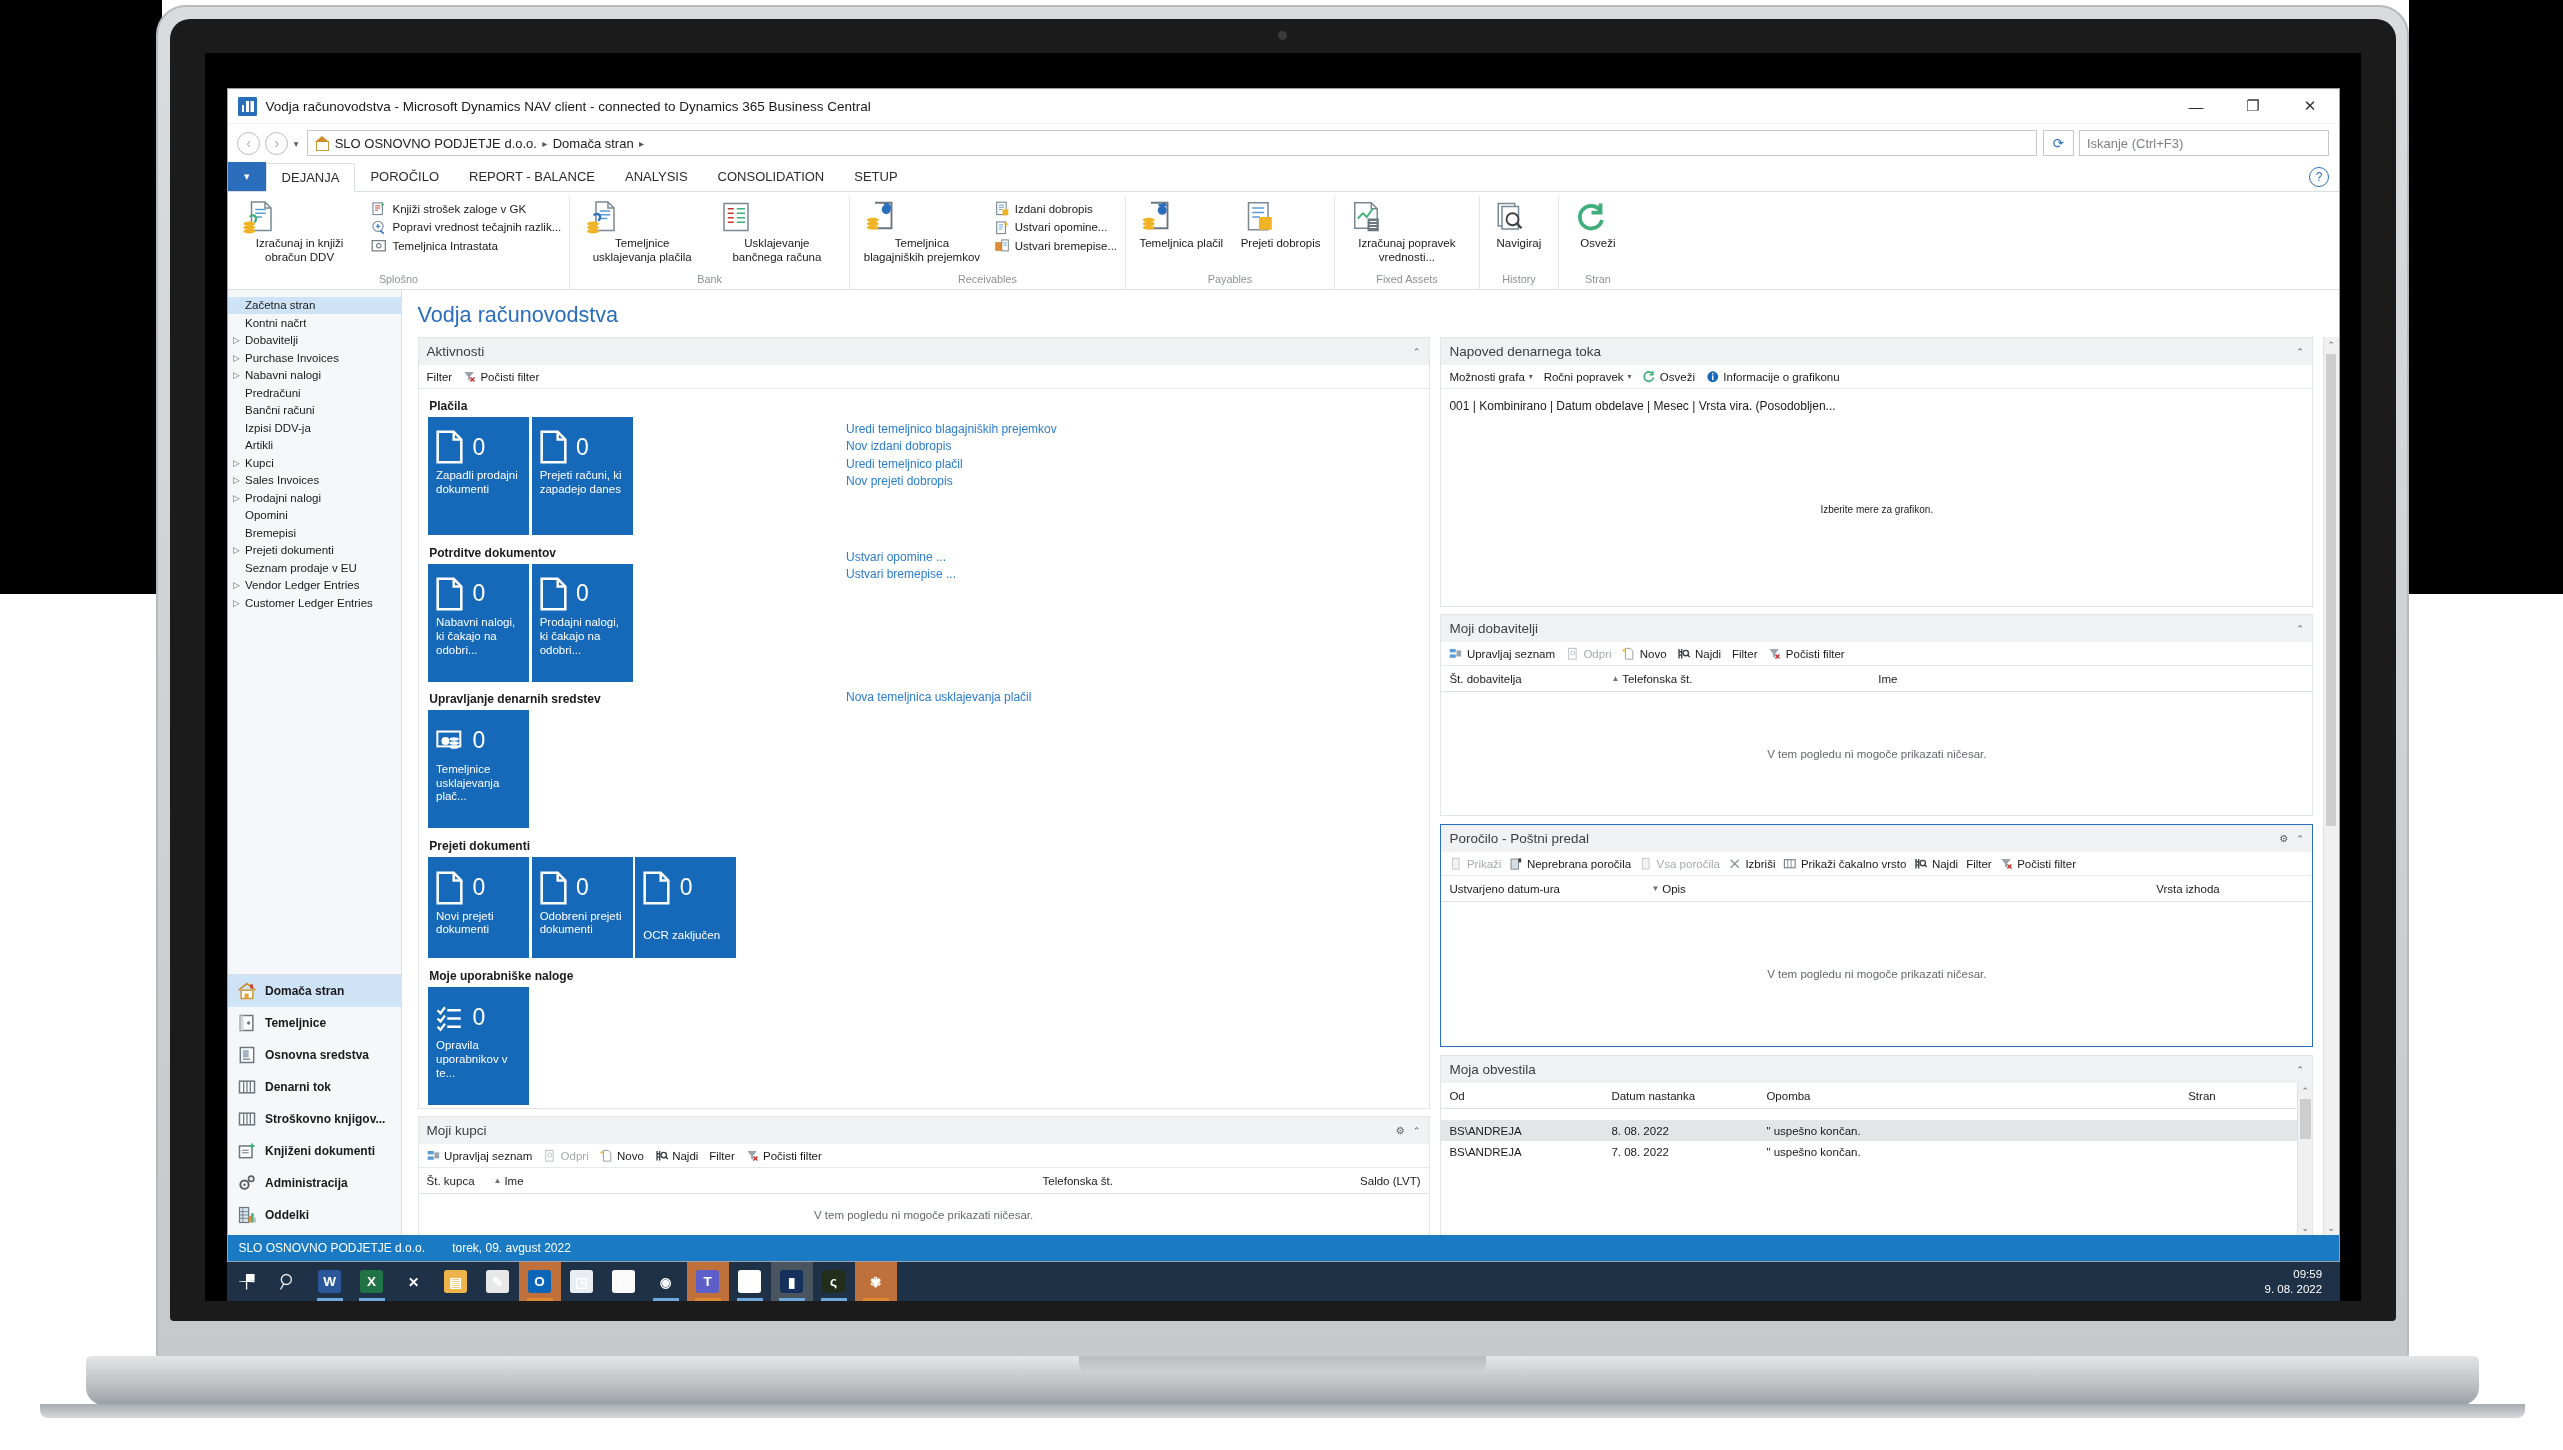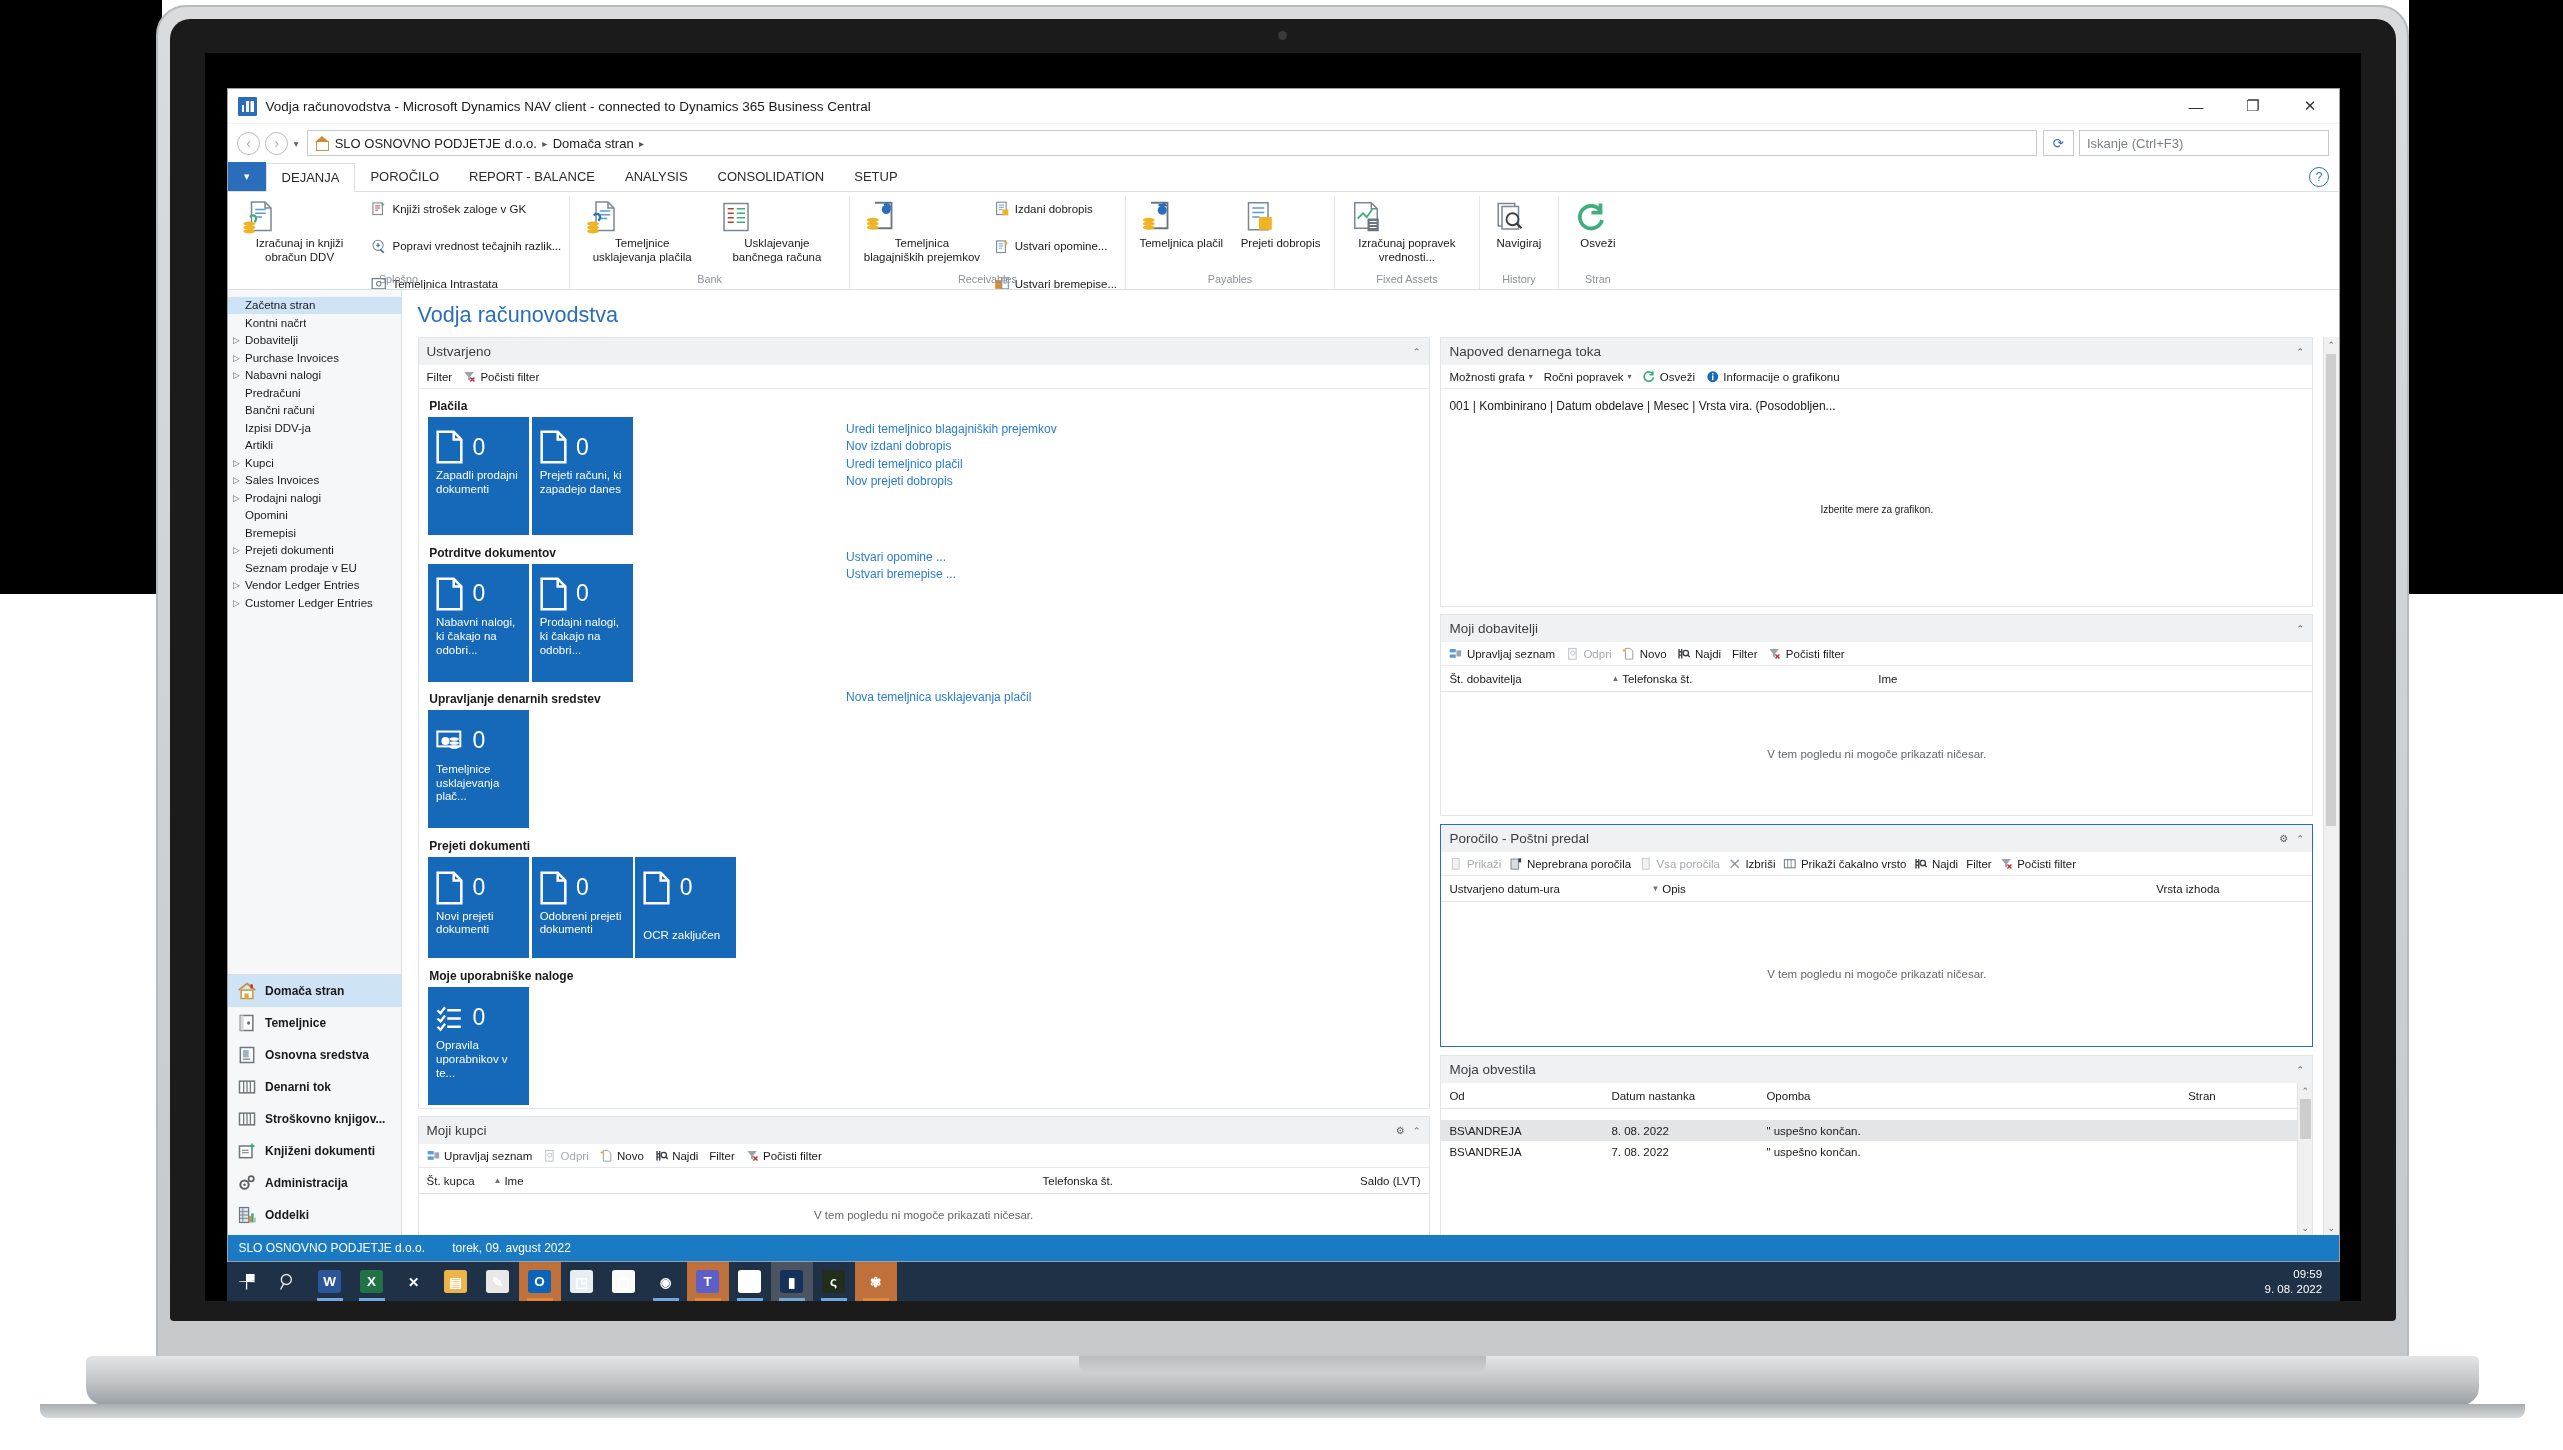--- a/index.html
+++ b/index.html
@@ -113,21 +113,21 @@
   .ribbon { height:98px; background:#fff; display:flex; align-items:flex-start;
             border-bottom:0.7px solid #dcdfe2; padding-top:4px; flex:none; overflow:hidden;}
   .rgroup { display:flex; flex-direction:column; height:93px; border-right:0.7px solid #e4e7ea; padding:0 8px;}
   .rgroup:last-child { border-right:none; }
   .rg-items { display:flex; align-items:flex-start; gap:6.7px; height:76px; }
   .rg-label { text-align:center; font-size:10.8px; color:#8c9196; padding-top:1.3px; }
   .big-btn { width:auto; min-width:62px; max-width:128px; display:flex; flex-direction:column;
              padding:2.7px 5.4px 0; }
   .big-ic { width:36px; height:36px; margin-bottom:2.7px; }
   .big-txt { font-size:11.5px; color:#1a1a1a; text-align:center; line-height:1.15; }
-  .sm-col { display:flex; flex-direction:column; justify-content:center; gap:20px; padding-top:4px;}
+  .sm-col { display:flex; flex-direction:column; justify-content:center; gap:1px; padding-top:4px;}
   .sm-btn { display:flex; align-items:center; gap:4.7px; font-size:11.5px; color:#1a1a1a; white-space:nowrap;}
   .sm-ic { width:17.5px; height:17.5px; flex:none; }
 
   
   .body-row { flex:1; display:flex; min-height:0; }
 
   
   .navpane { width:174px; background:#f6f7f8; border-right:0.7px solid #dcdfe2;
              display:flex; flex-direction:column; flex:none; }
   .tree { padding-top:6.7px; flex:1; overflow:hidden; }
@@ -623,21 +623,21 @@
 
         <div class="content">
           <div class="page-title">Vodja računovodstva</div>
 
           <div class="cols">
 
             <div class="col-left">
 
               <div class="part" style="height:772px;">
                 <div class="part-hdr">
-                  <span>Ustvarjeno</span>
+                  <span>Aktivnosti</span>
                   <span class="sp">
                       <span class="chev">⌃</span>
                     </span>
                 </div>
                 <div class="part-toolbar">
                   <span class="tb-item">
                     <span>Filter</span>
                   </span>
                   <span class="tb-item">
                     <svg class="tb-ic" viewBox="0 0 20 20">

